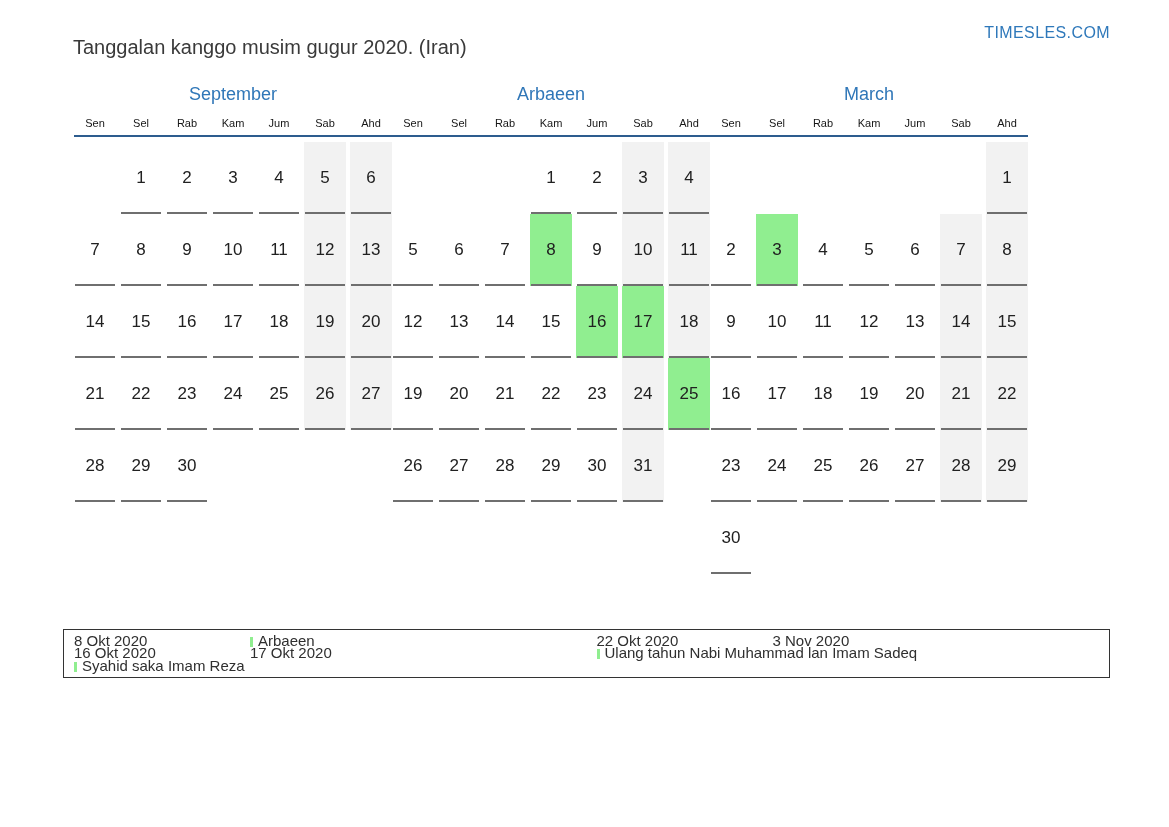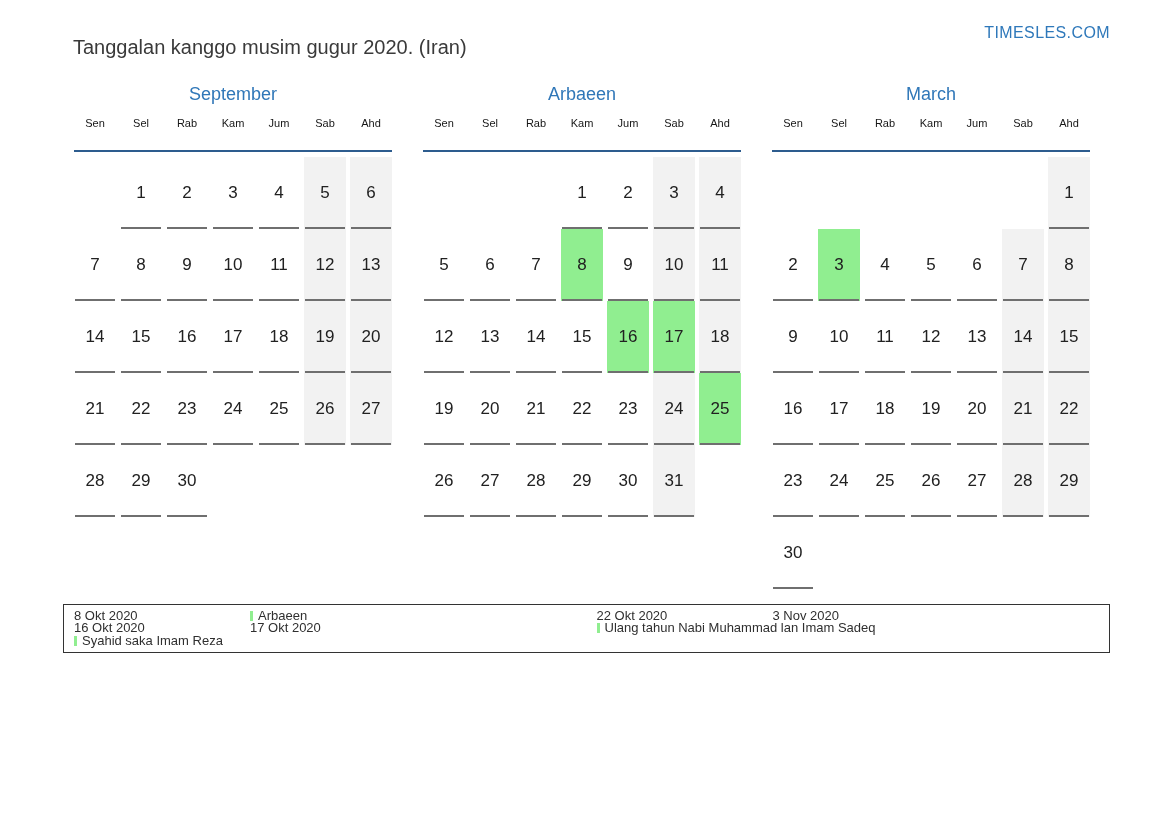--- a/index.html
+++ b/index.html
@@ -12,53 +12,53 @@
     position:absolute;left:57px;top:18px;margin:16px;
     font-size:20px;font-weight:400;color:#3a3a3a;line-height:26px;
   }
   .site-link{
     position:absolute;right:59px;top:24px;
     font-size:16px;font-weight:500;color:#2e78ba;
     letter-spacing:0.4px;text-decoration:none;cursor:pointer;
   }
   .months{
     position:absolute;left:74px;top:84px;
-    display:flex;gap:31px;
+    display:flex;
   }
   .cal{width:318px;}
   .cal-title{
     text-align:center;color:#3077b8;font-size:18px;line-height:20px;
     margin-bottom:12px;font-weight:400;
   }
   .cal-head{
     display:grid;grid-template-columns:repeat(7,1fr);column-gap:4px;
-    padding-bottom:20px;border-bottom:2px solid #2d5c8e;
+    padding-bottom:5px;border-bottom:2px solid #2d5c8e;
   }
   .day-name{
     text-align:center;font-size:11px;line-height:14px;color:#161616;
   }
   .cal-grid{
     display:grid;grid-template-columns:repeat(7,1fr);column-gap:4px;
     grid-auto-rows:72px;margin-top:5px;
   }
   .cell{
     position:relative;display:flex;align-items:center;justify-content:center;
     font-size:17px;color:#212121;
   }
   .cell.filled::after{
     content:"";position:absolute;left:1px;right:1px;bottom:0;height:2px;
     background:#6f6f6f;
   }
   .cell.weekend{background:#f2f2f2;}
   .cell.holiday{background:#90ee90;}
   .legend{
-    position:absolute;left:63px;top:604px;width:1047px;height:49px;
+    position:absolute;left:63px;top:629px;width:1047px;height:49px;
     border:1.5px solid #333333;box-sizing:border-box;
     display:flex;align-items:flex-start;
-    font-size:13px;color:#2f2f2f;padding-top:5px;
+    font-size:15px;color:#2f2f2f;padding-top:5px;
   }
   .legend-half{
     width:50%;display:grid;grid-template-columns:176px 1fr;
     align-content:start;padding-left:10px;box-sizing:border-box;
   }
   .legend-date,.legend-name{line-height:12.4px;white-space:nowrap;}
   .holiday-marker{
     display:inline-block;width:3px;height:10px;background:#90ee90;
     margin-right:5px;vertical-align:-1px;
   }

